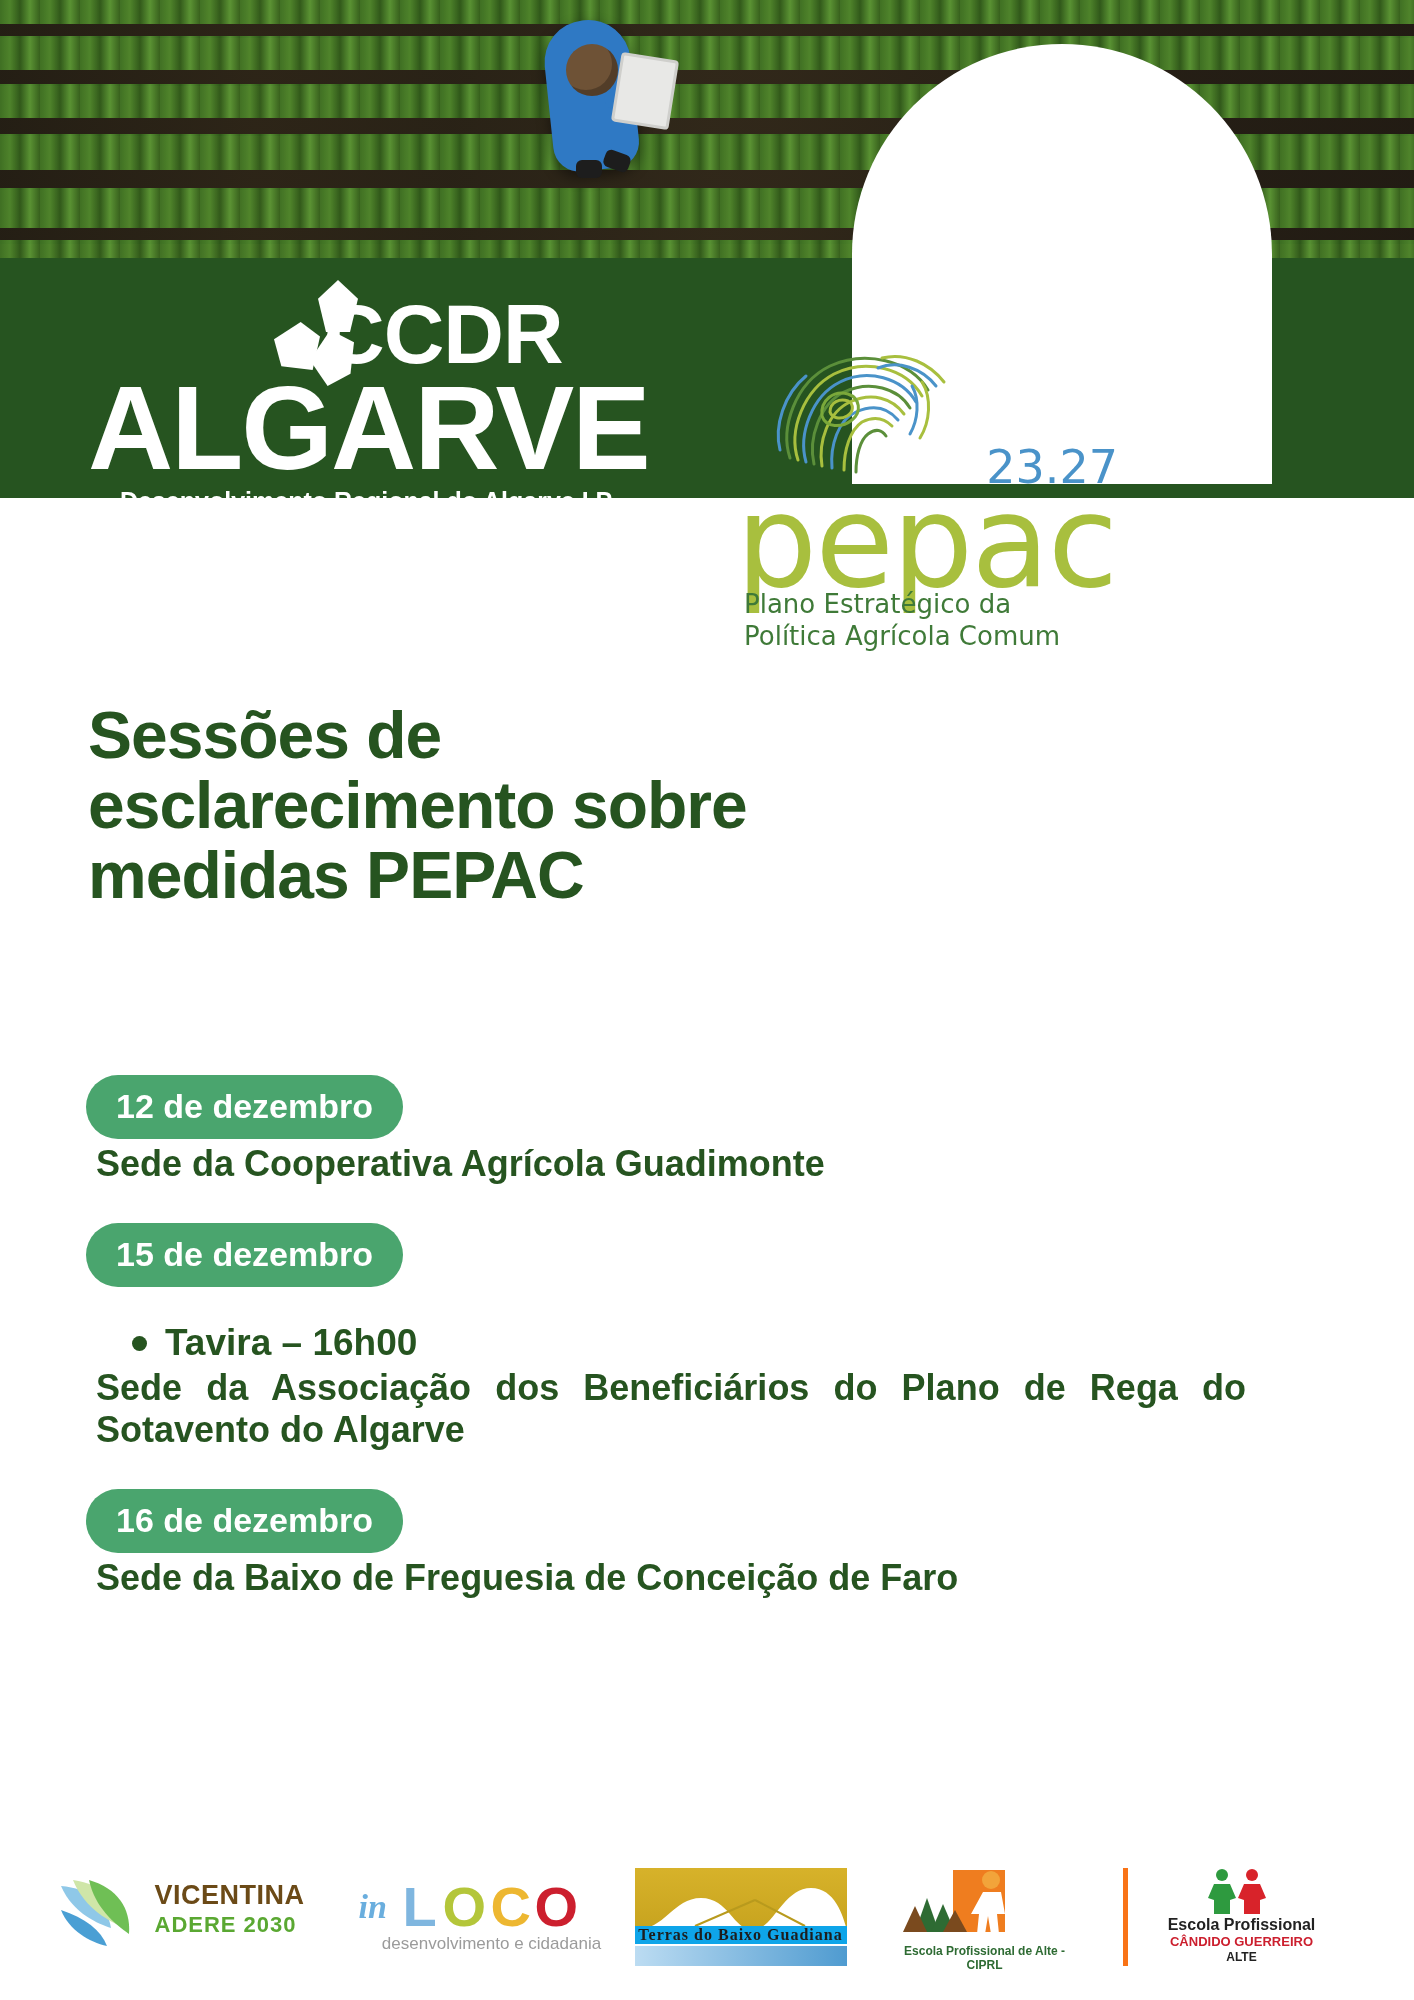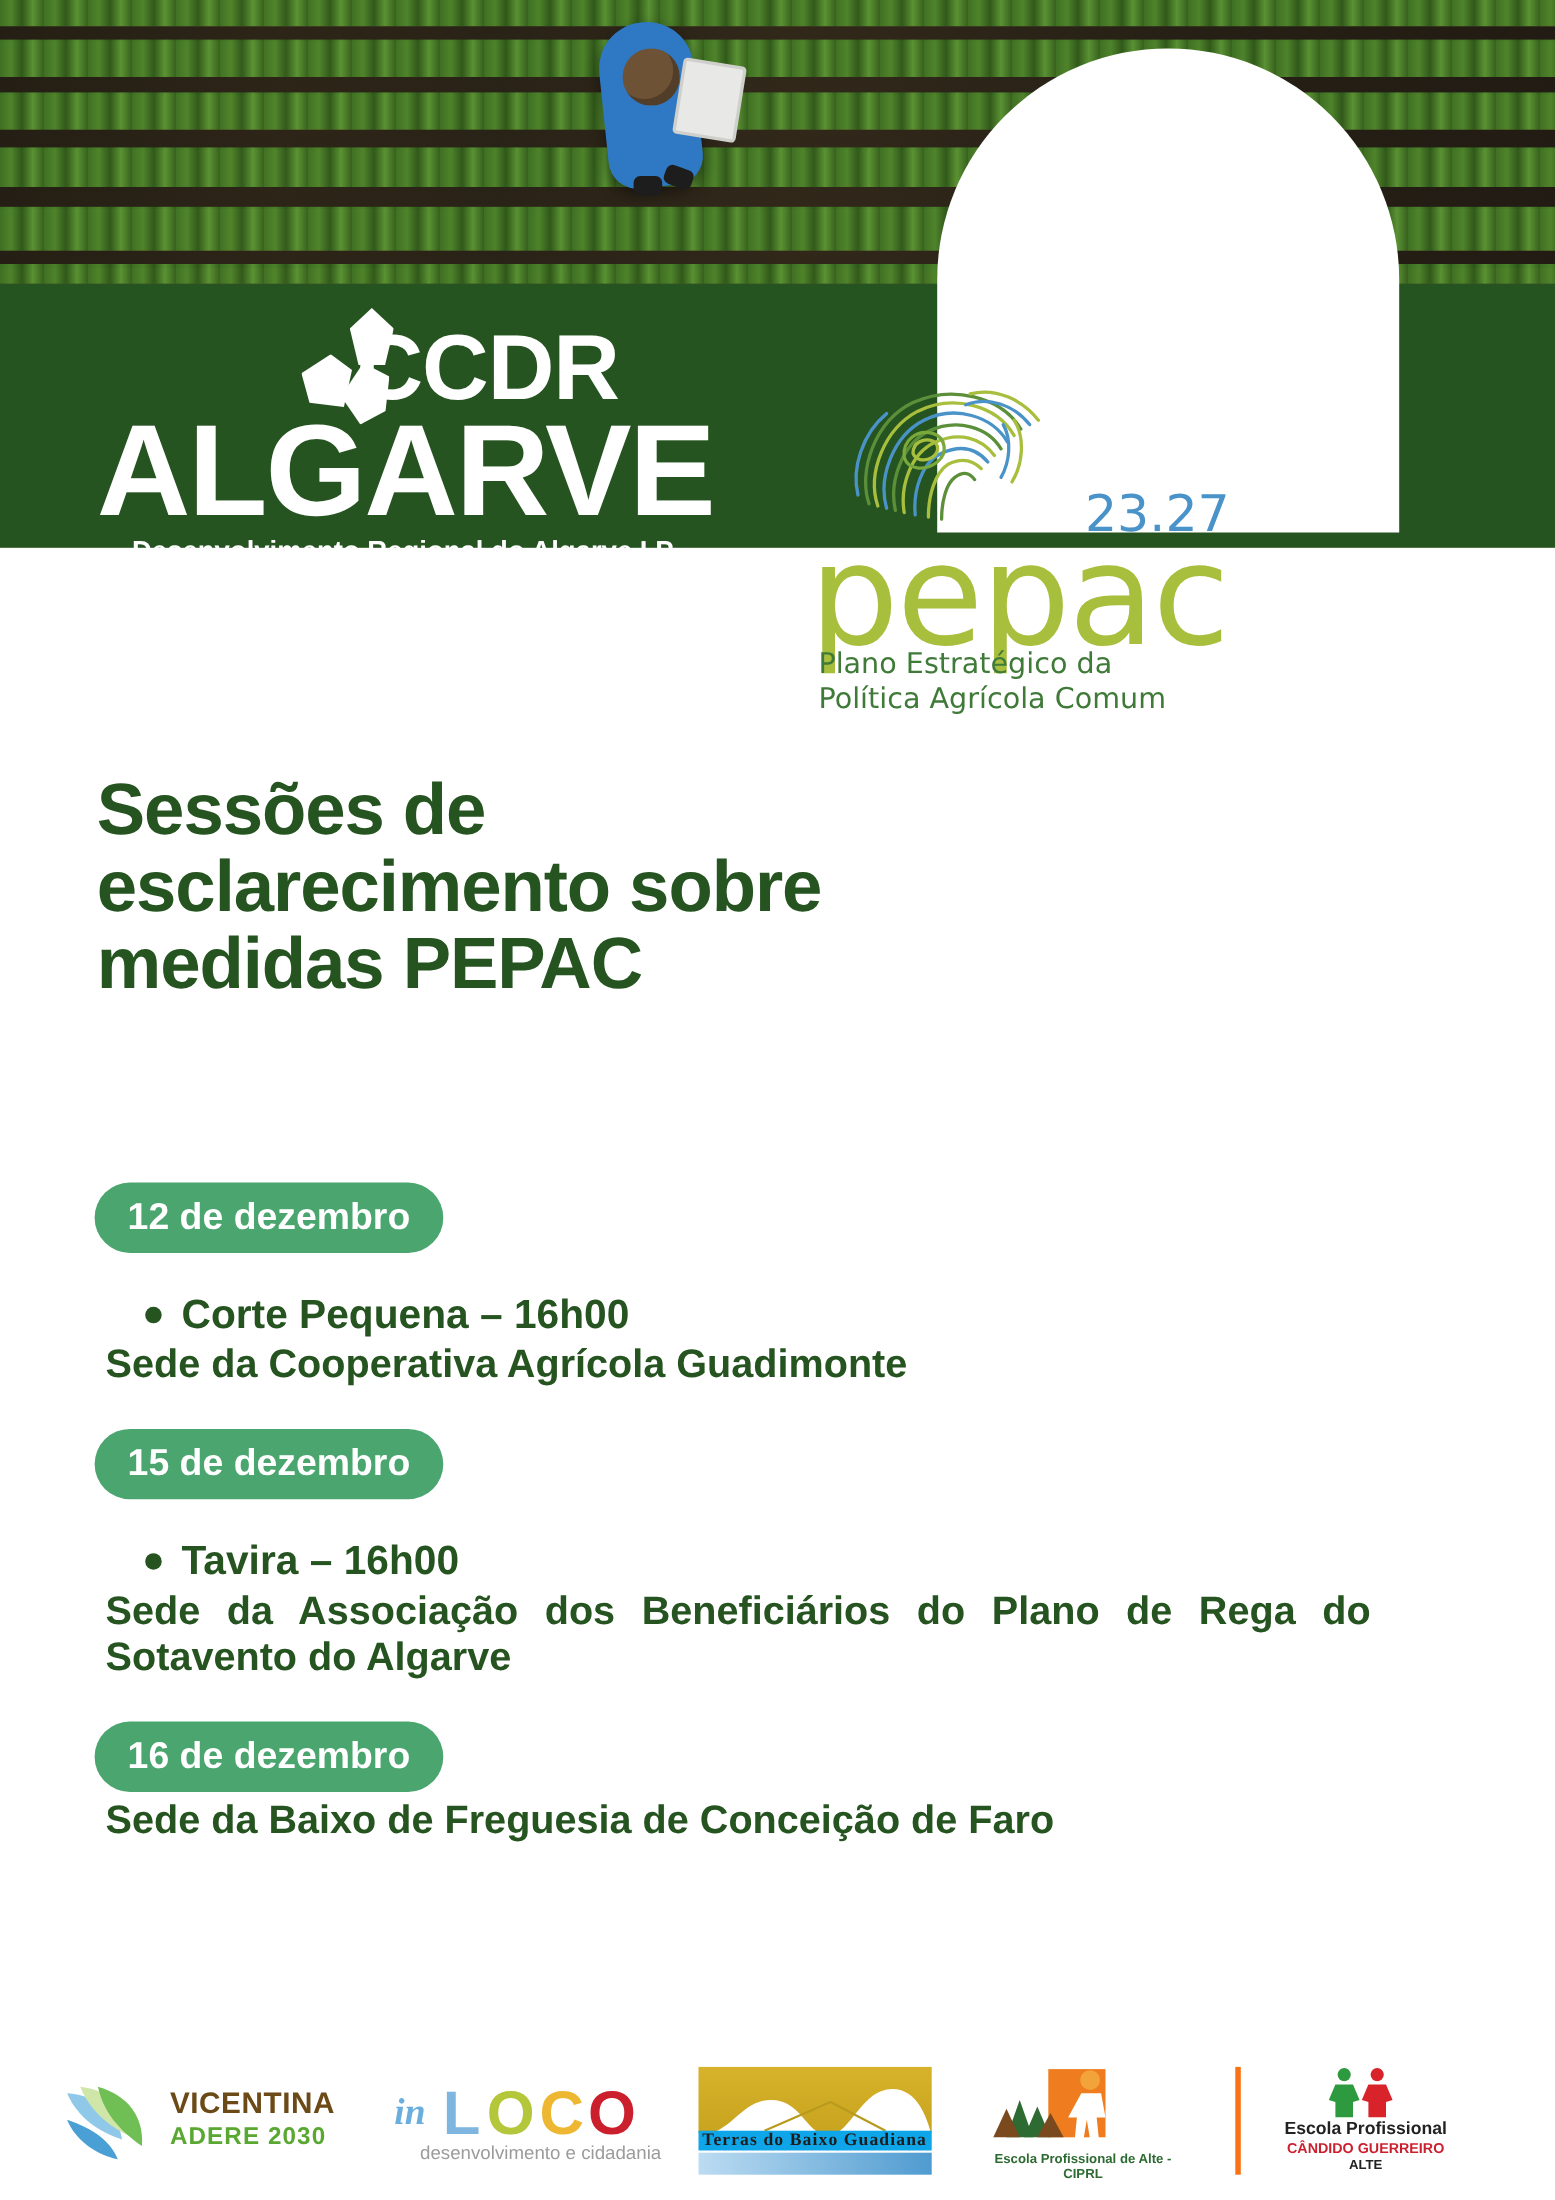--- a/index.html
+++ b/index.html
@@ -157,21 +157,21 @@
   .event-place{
     margin:4px 0 0 10px;
     font-size:36px;font-weight:700;color:#265420;
     line-height:42px;max-width:1140px;
   }
   .justify{text-align:justify;text-align-last:left;}
 
   
   .footer{
     position:absolute;left:0;top:1868px;width:1414px;height:120px;
-    display:flex;align-items:center;justify-content:center;gap:48px;
+    display:flex;align-items:flex-start;justify-content:center;gap:48px;
   }
   .flogo{position:relative;}
 
   
   .vic{width:250px;height:86px;}
   .vic .leaf{position:absolute;left:0;top:10px;width:90px;height:70px;}
   .vic .t1{font:700 27px "Liberation Sans",sans-serif;color:#6b4a17;position:absolute;left:96px;top:12px;letter-spacing:.5px;}
   .vic .t2{font:700 22px "Liberation Sans",sans-serif;color:#5aa832;position:absolute;left:96px;top:44px;letter-spacing:1px;}
 
   
@@ -275,24 +275,20 @@
       <div>Política Agrícola Comum</div>
     </div>
   </div>
 
   <div class="headline">Sessões de esclarecimento sobre medidas PEPAC</div>
 
   <div class="events">
 
     <div class="event">
       <span class="badge">12 de dezembro</span>
-      <div class="event-title">
-        <span class="bullet"></span>
-        <span>Corte Pequena – 16h00</span>
-      </div>
       <div class="event-place">Sede da Cooperativa Agrícola Guadimonte</div>
     </div>
 
     <div class="event" style="margin-top:38px;">
       <span class="badge">15 de dezembro</span>
       <div class="event-title">
         <span class="bullet"></span>
         <span>Tavira – 16h00</span>
       </div>
       <div class="event-place justify" style="max-width:1150px;">Sede da Associação dos Beneficiários do Plano de Rega do Sotavento do Algarve</div>

